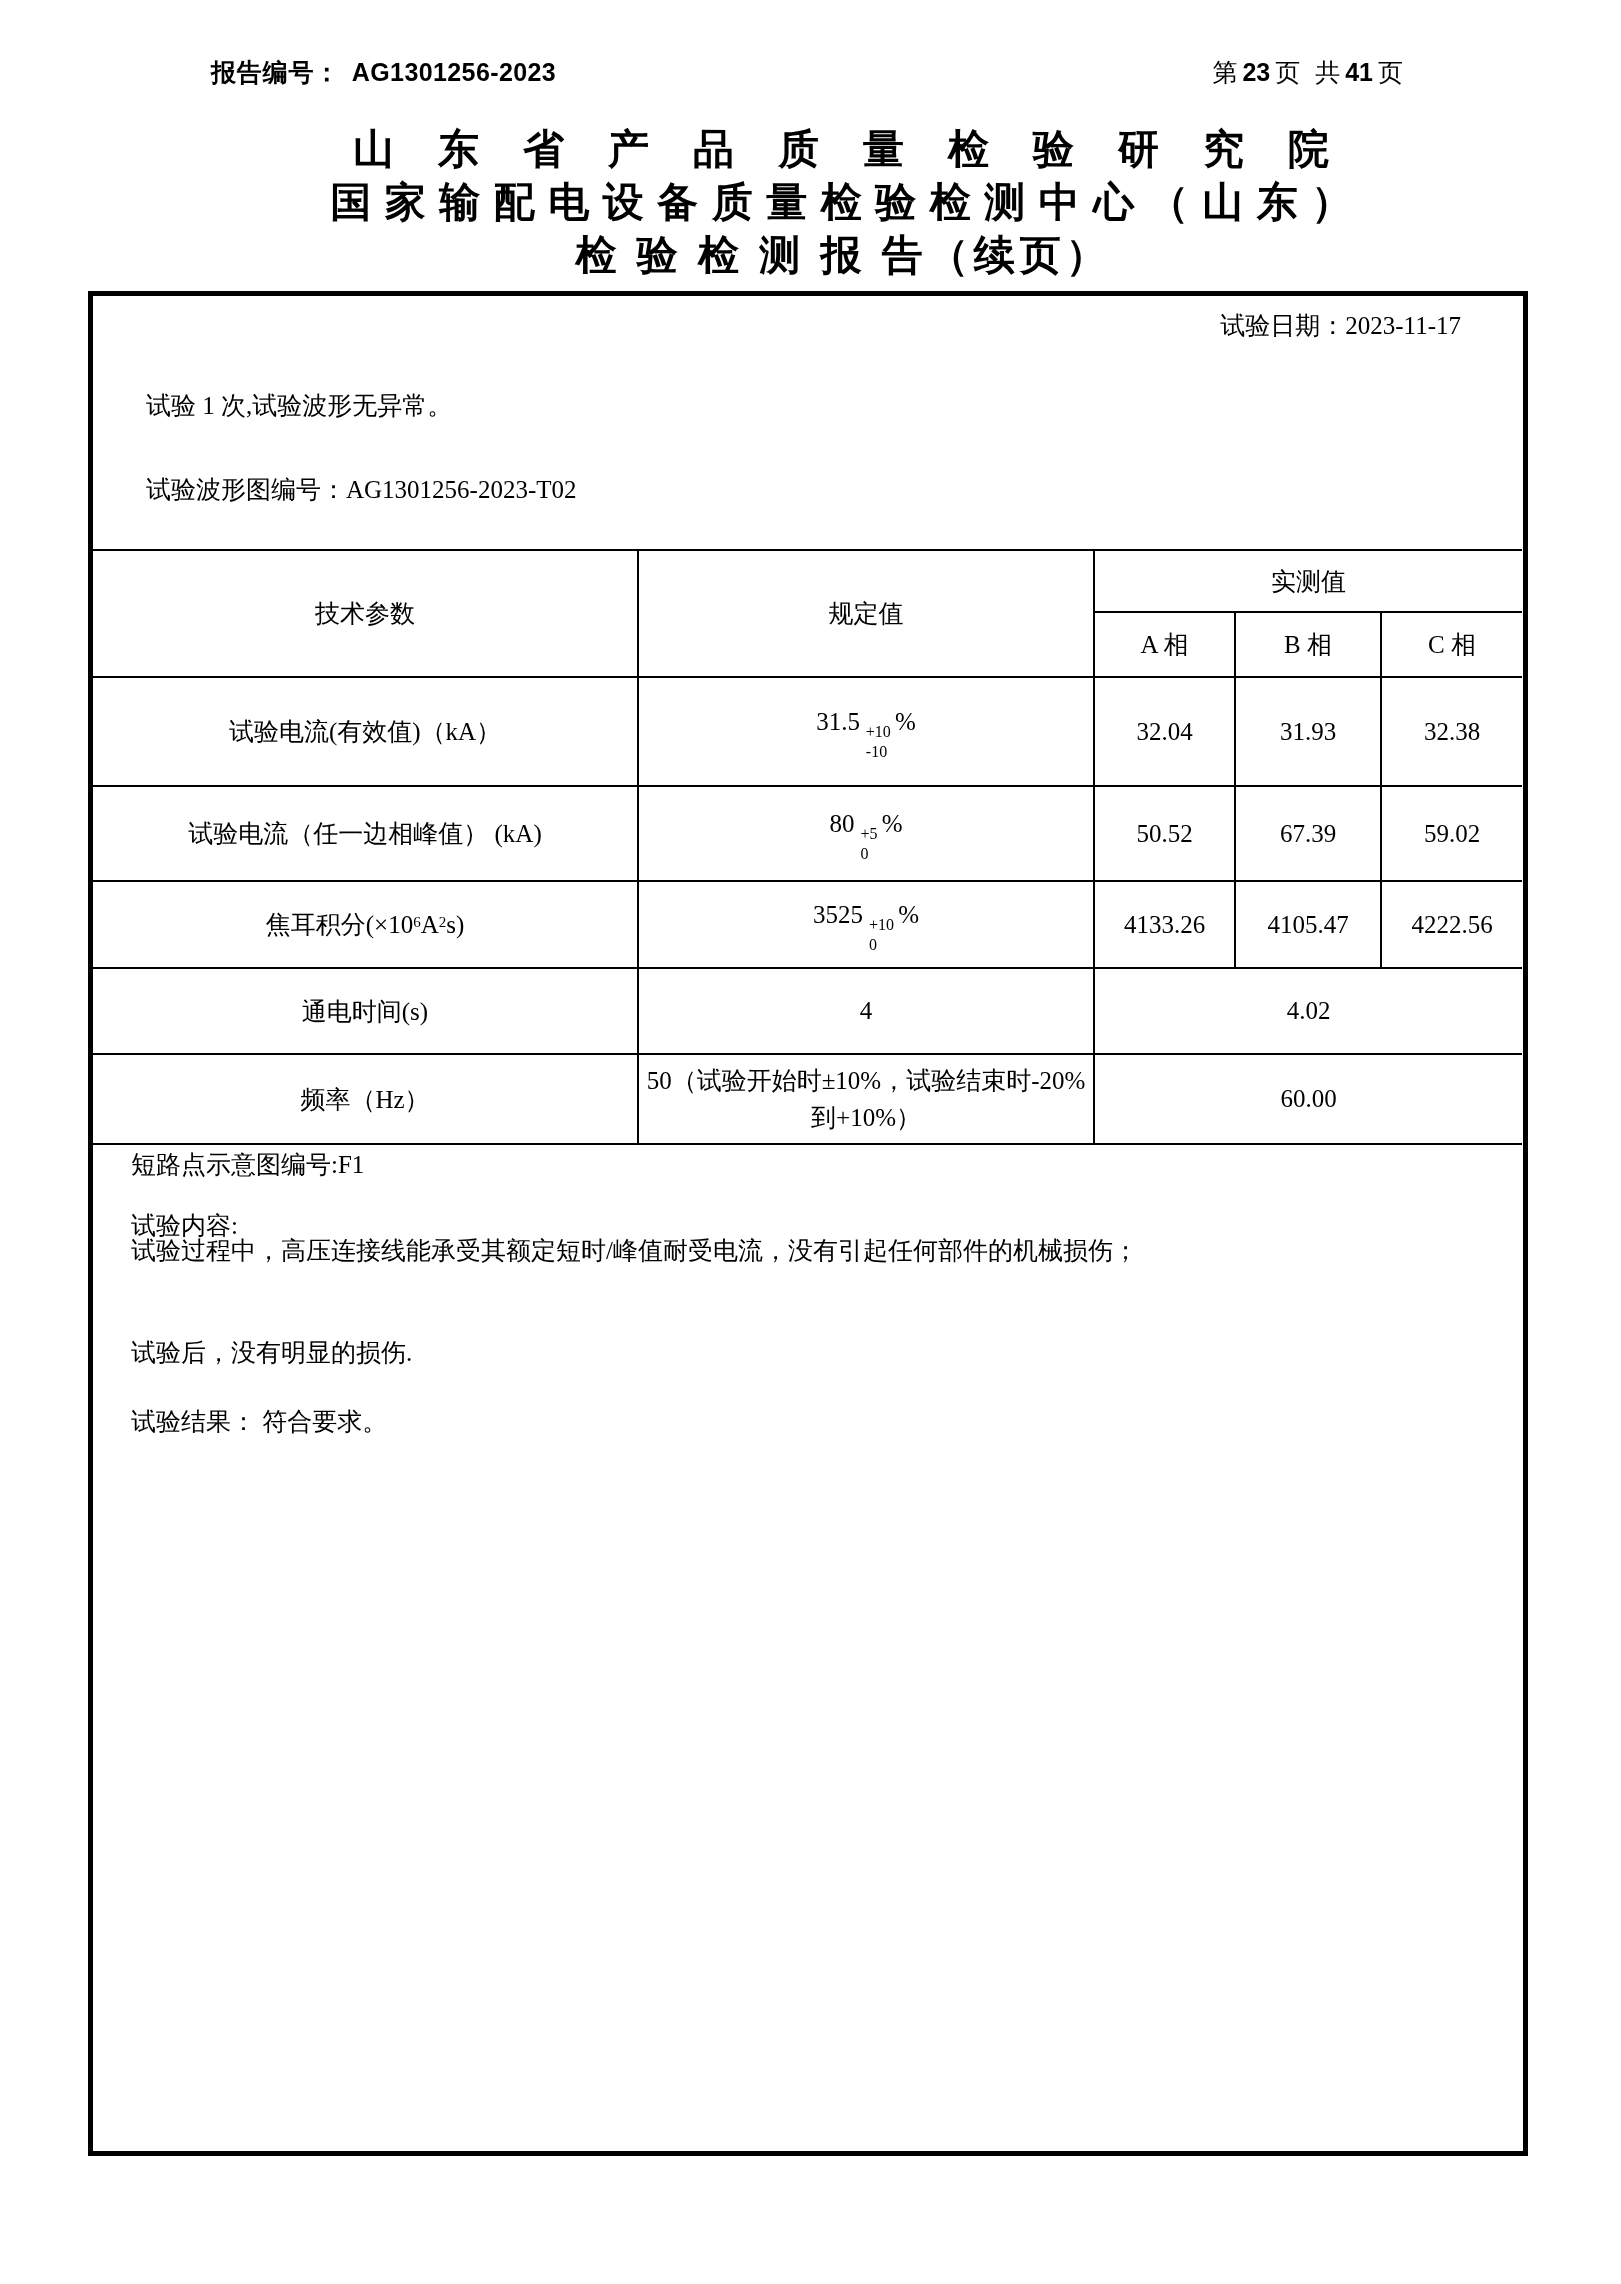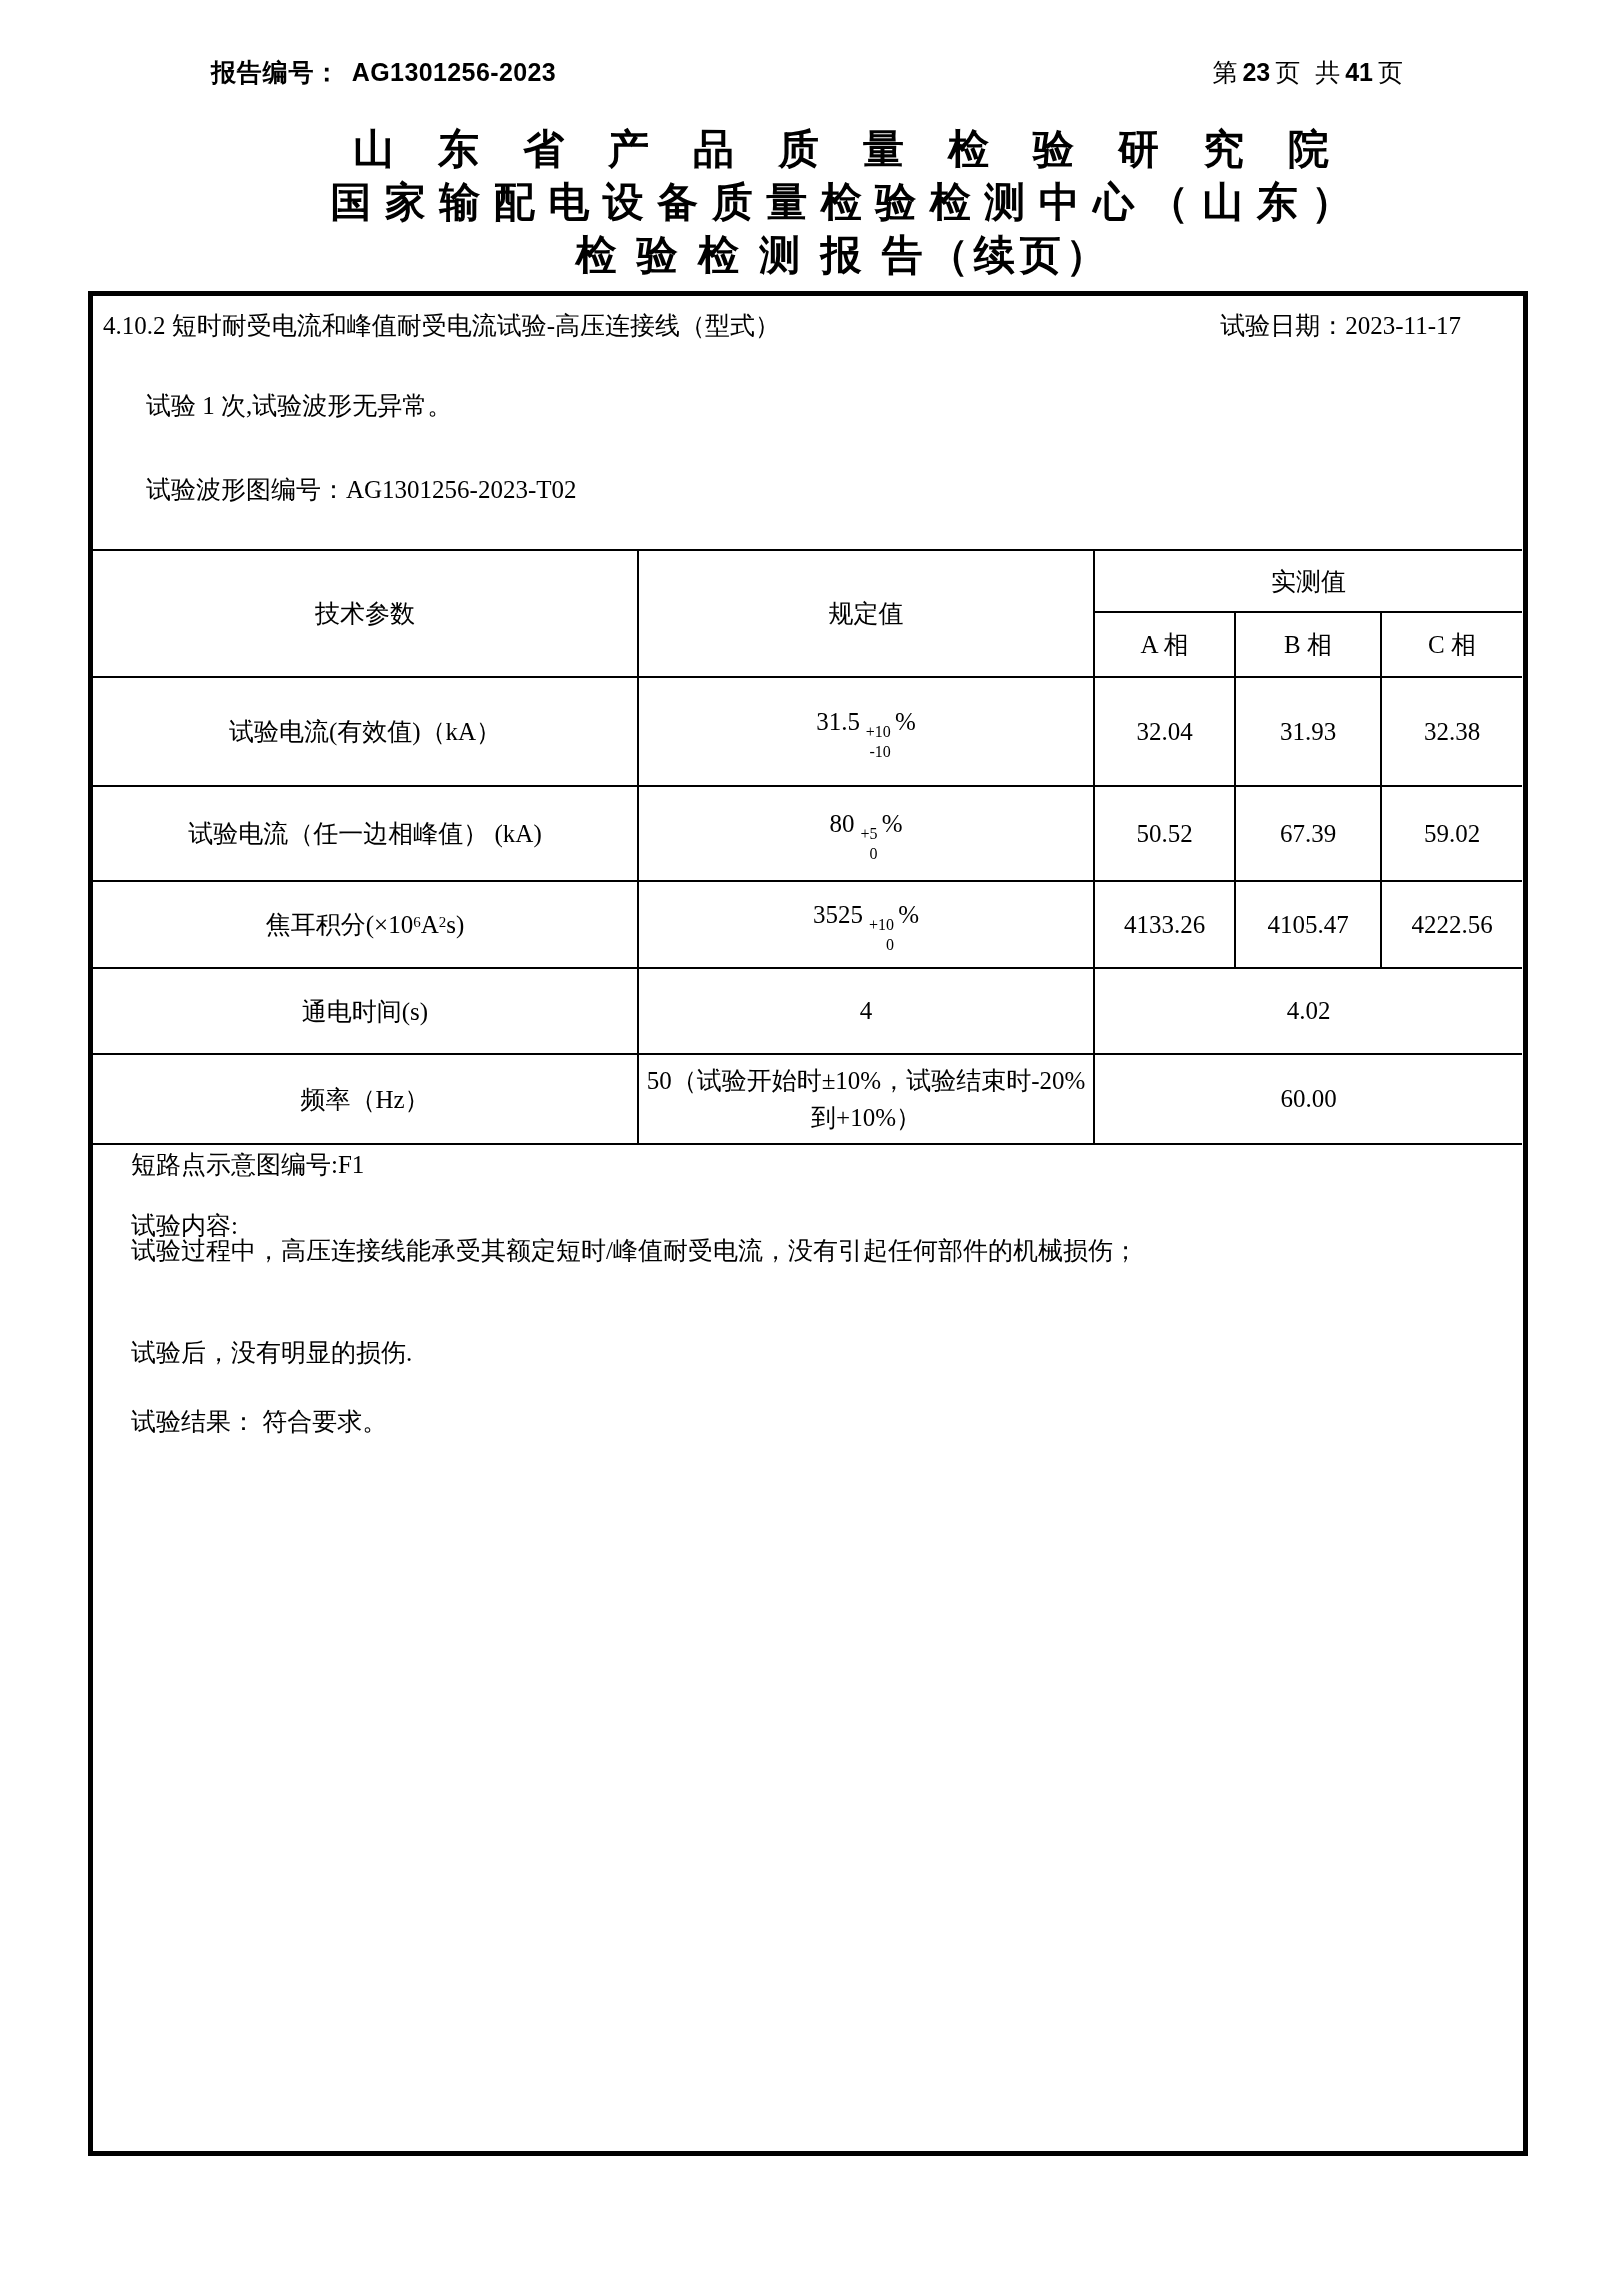--- a/index.html
+++ b/index.html
@@ -49,21 +49,21 @@
     border:2.5px solid #000; text-align:center; vertical-align:middle;
     font-weight:normal; padding:0; overflow:hidden;
   }
   table.results tr > *:first-child { border-left:none; }
   table.results tr > *:last-child  { border-right:none; }
   tr.hrow1 { height:62px; }
   tr.hrow2 { height:65px; }
   td.spec-cell { padding:3.4px 25px; line-height:1.5; }
   .tol {
     display:inline-flex; flex-direction:column; row-gap:4px;
-    font-size:16px; line-height:1; text-align:right;
+    font-size:16px; line-height:1; text-align:left;
     vertical-align:-0.42em; margin:0 2.5px 0 5.9px;
   }
   .p-sup { font-size:15px; vertical-align:5.9px; line-height:1; }
   .pct { margin-left:1.7px; }
 
   
   .para { position:absolute; left:38px; font-size:25px; line-height:34px; white-space:nowrap; }
 </style>
 </head>
 <body>
@@ -78,21 +78,20 @@
   </div>
 
   <div class="title-block">
     <div class="title-line t1">山东省产品质量检验研究院</div>
     <div class="title-line t2">国家输配电设备质量检验检测中心（山东）</div>
     <div class="title-line t3">检 验 检 测 报 告（续页）</div>
   </div>
 
   <div class="content-box">
 
-    <div class="abs body-text section-heading">4.10.2 短时耐受电流和峰值耐受电流试验-高压连接线（型式）</div>
     <div class="abs body-text test-date">
       <span>试验日期：</span><span>2023-11-17</span>
     </div>
 
     <div class="abs body-text note-line">试验 1 次,试验波形无异常。</div>
     <div class="abs body-text wave-line">
       <span>试验波形图编号：</span><span>AG1301256-2023-T02</span>
     </div>
 
     <table class="results">

